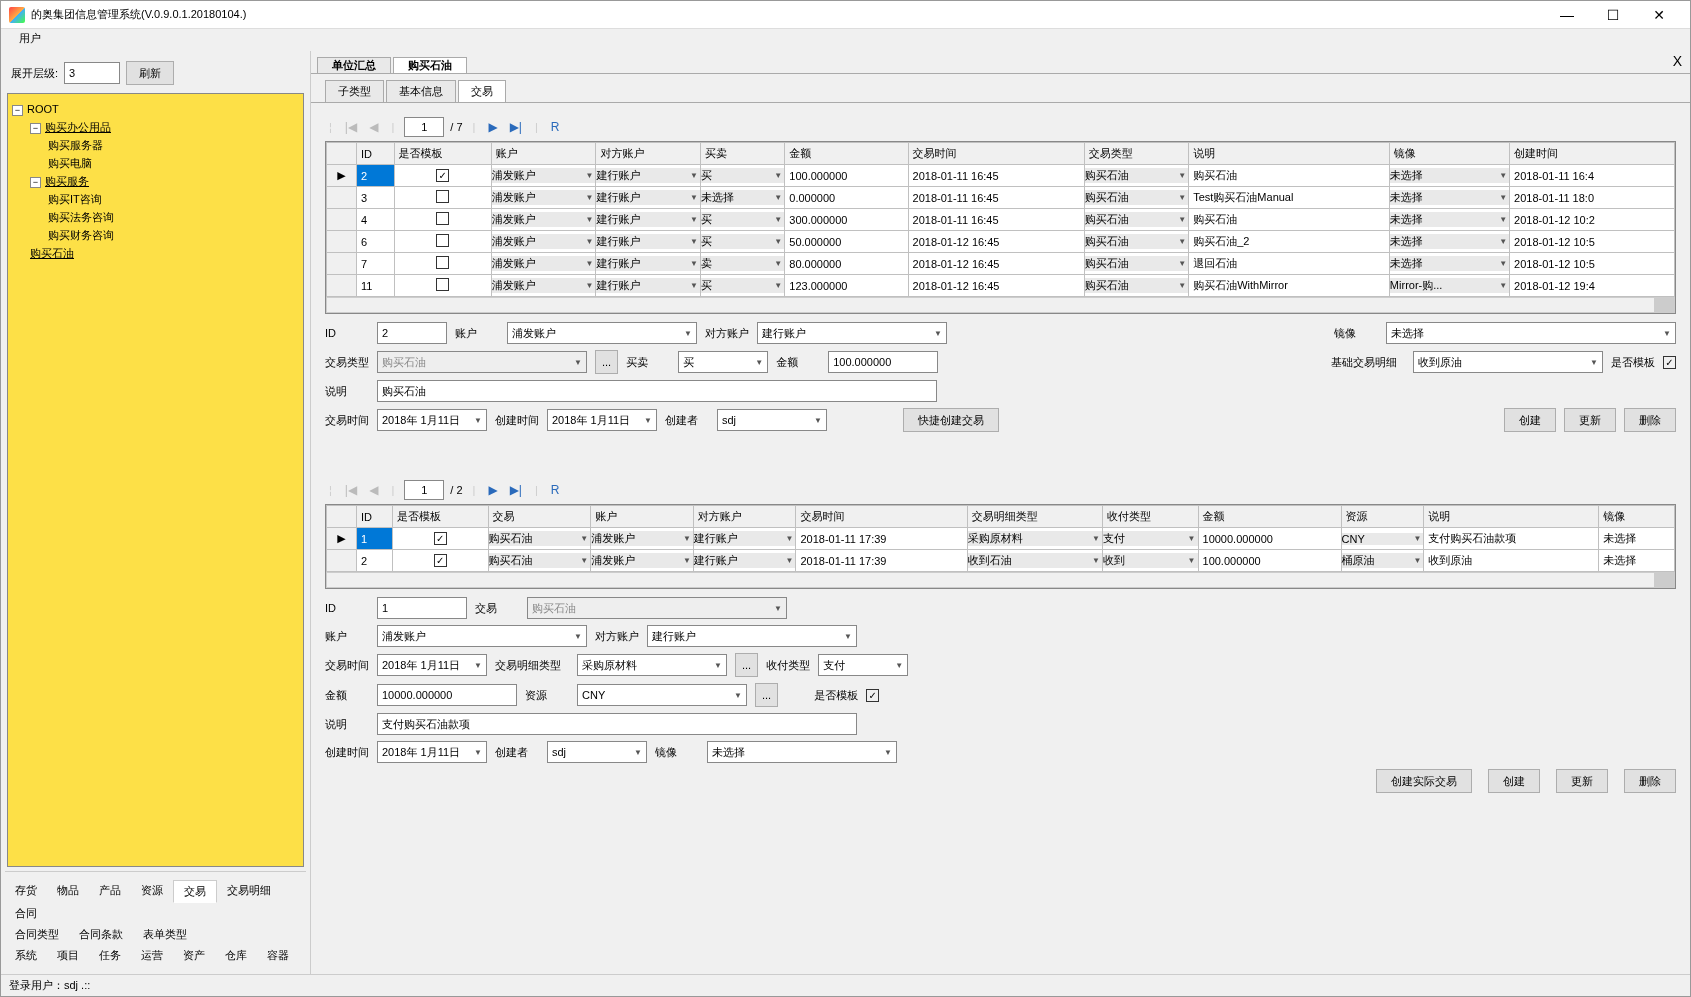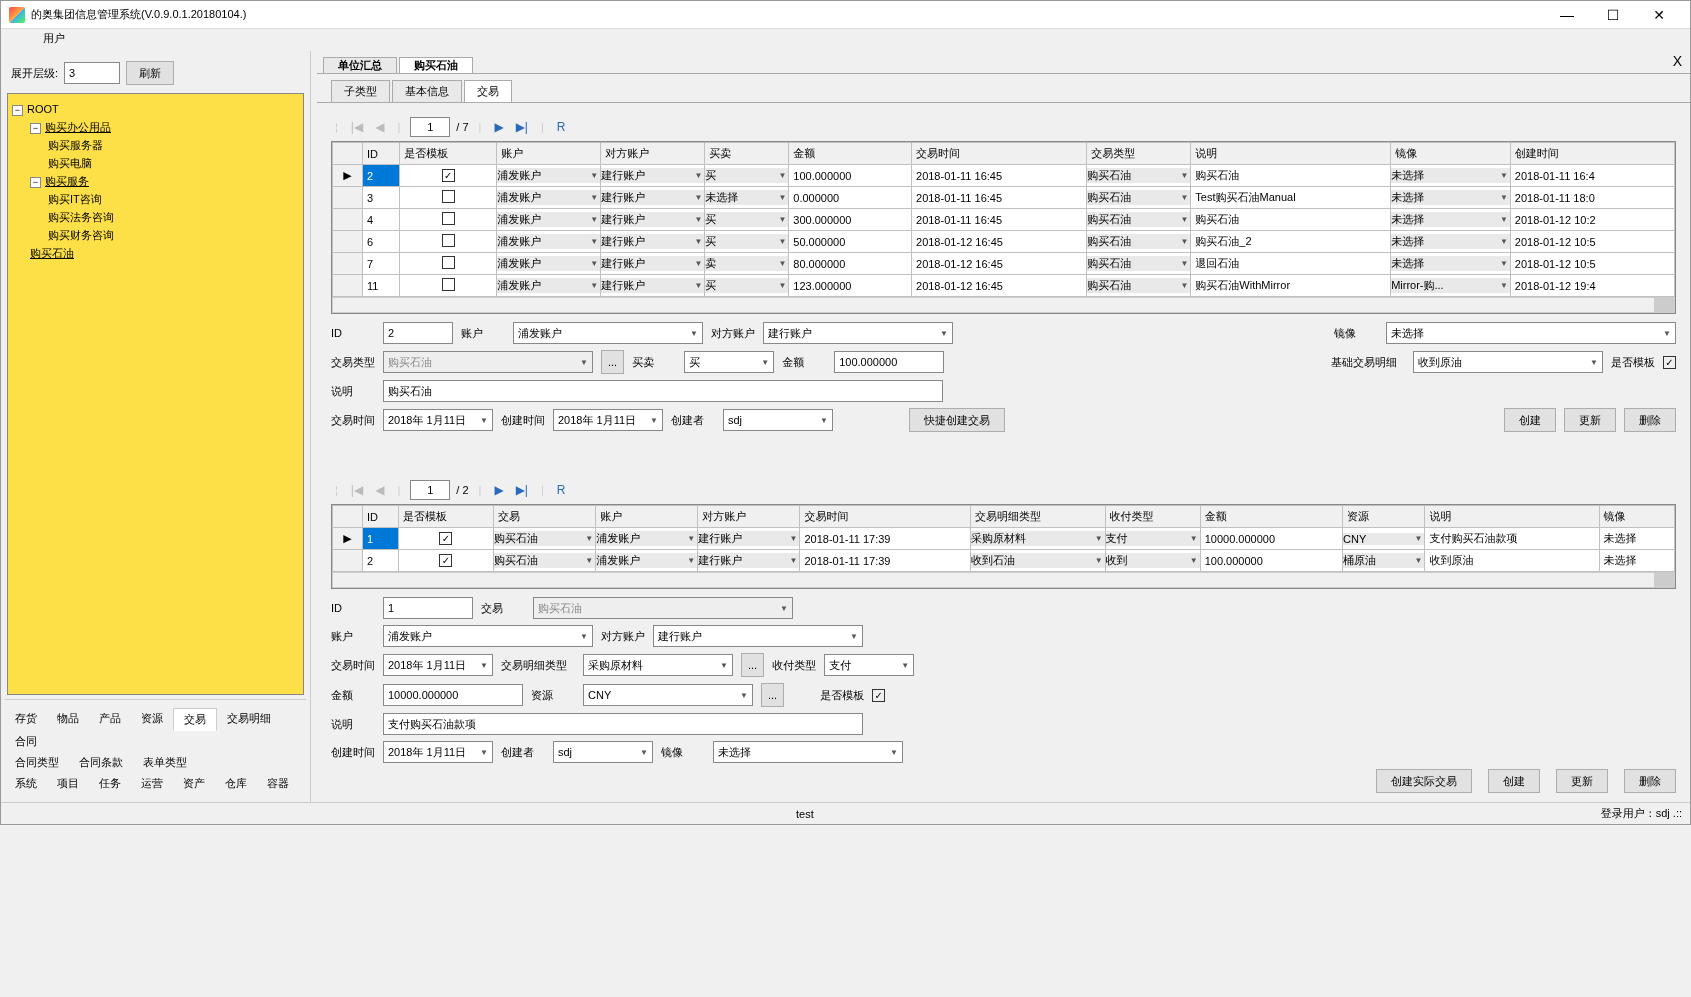--- a/index.html
+++ b/index.html
@@ -1,25 +1,25 @@
 <!DOCTYPE html>
 <html><head>
 <meta charset="utf-8">
 <style>
 * { box-sizing: border-box; margin: 0; padding: 0; font-family: "Microsoft YaHei", SimSun, Arial, sans-serif; font-size: 11px; }
 body { background: #f0f0f0; overflow: hidden; }
-.window { width: 1691px; height: 825px; background: #f0f0f0; display: flex; flex-direction: column; border: 1px solid #999; }
+.window { width: 1691px; height: 997px; background: #f0f0f0; display: flex; flex-direction: column; border: 1px solid #999; }
 .titlebar { height: 28px; background: #fff; display: flex; align-items: center; padding: 0 8px; border-bottom: 1px solid #ddd; }
 .titlebar .icon { width: 16px; height: 16px; margin-right: 6px; background: linear-gradient(135deg,#f44,#fa4 50%,#4af 50%,#4f4); border-radius: 2px; }
 .titlebar .title { flex: 1; }
 .winbtns { display: flex; gap: 0; }
 .winbtn { width: 46px; height: 28px; display: flex; align-items: center; justify-content: center; font-size: 14px; cursor: default; }
 .menubar { height: 22px; padding: 2px 10px; background: #f0f0f0; }
-.menubar span { padding: 2px 8px; cursor: default; margin-left: 24px; }
-.body { flex: 1; display: flex; overflow: hidden; gap: 6px; }
+.menubar span { padding: 2px 8px; cursor: default; }
+.body { flex: 1; display: flex; overflow: hidden; }
 .left { width: 310px; background: #f0f0f0; border-right: 1px solid #ccc; display: flex; flex-direction: column; padding: 6px 4px 0 4px; }
 .leftrow { display: flex; align-items: center; gap: 6px; padding: 4px 6px; }
 .leftrow input { width: 56px; height: 22px; border: 1px solid #888; padding: 0 4px; background: #fff; }
 .leftrow button { height: 24px; padding: 0 12px; background: #e1e1e1; border: 1px solid #adadad; }
 .tree { flex: 1; background: #fde047; border: 1px solid #888; margin: 4px 2px; padding: 6px 4px; line-height: 18px; overflow: auto; }
 .tree .node { white-space: nowrap; }
 .tree .exp { display: inline-block; width: 11px; height: 11px; border: 1px solid #888; text-align: center; line-height: 9px; font-size: 9px; margin-right: 4px; background: #fff; }
 .pad1 { padding-left: 0; } .pad2 { padding-left: 18px; text-decoration: underline; } .pad3 { padding-left: 36px; }
 .bottom-tabs { border-top: 1px solid #ccc; padding: 8px 0; }
 .tabrow { display: flex; flex-wrap: wrap; }
@@ -695,16 +695,15 @@
             <button class="btn">创建实际交易</button>
             <button class="btn">创建</button>
             <button class="btn">更新</button>
             <button class="btn">删除</button>
           </div>
         </div>
       </div>
     </div>
   </div>
   <div class="statusbar">
-    <div class="l">test</div>
     <div>登录用户：sdj .::</div>
   </div>
 </div>
 
 </body></html>

